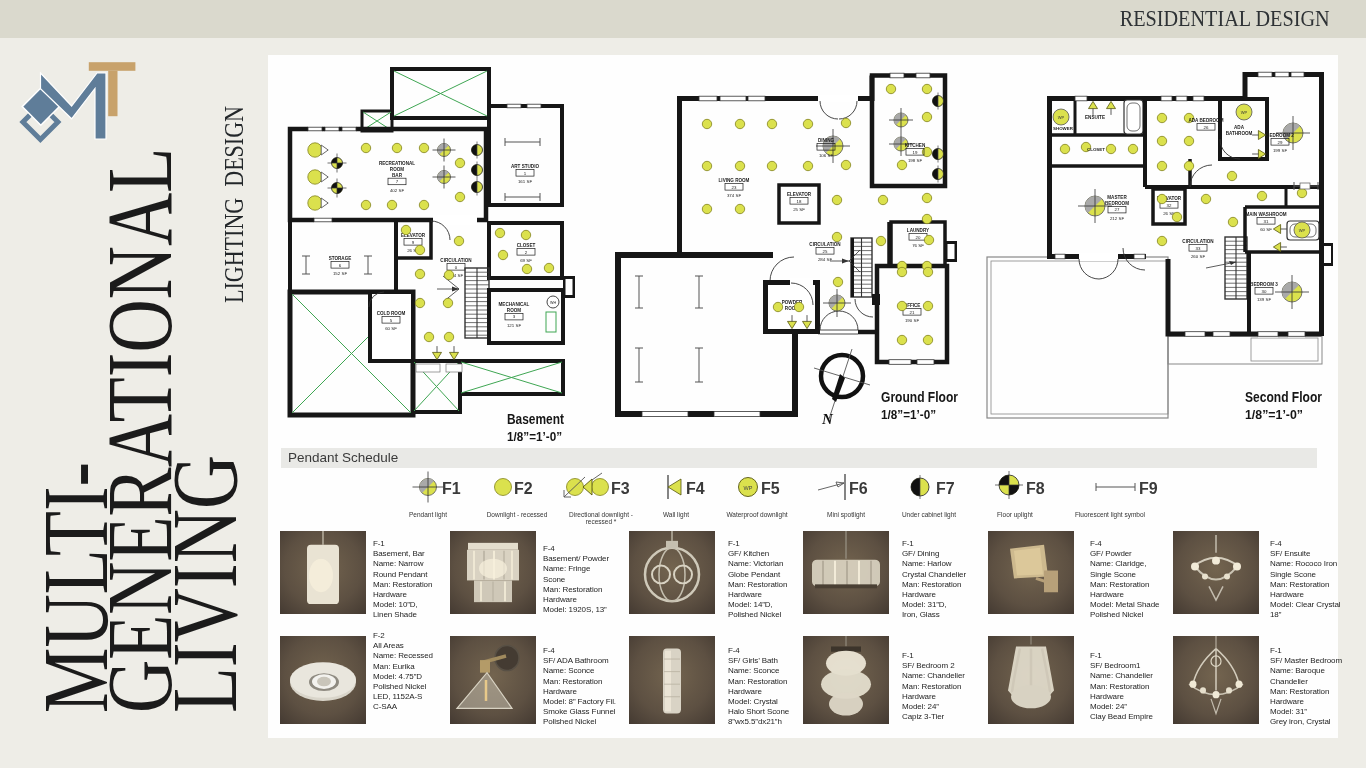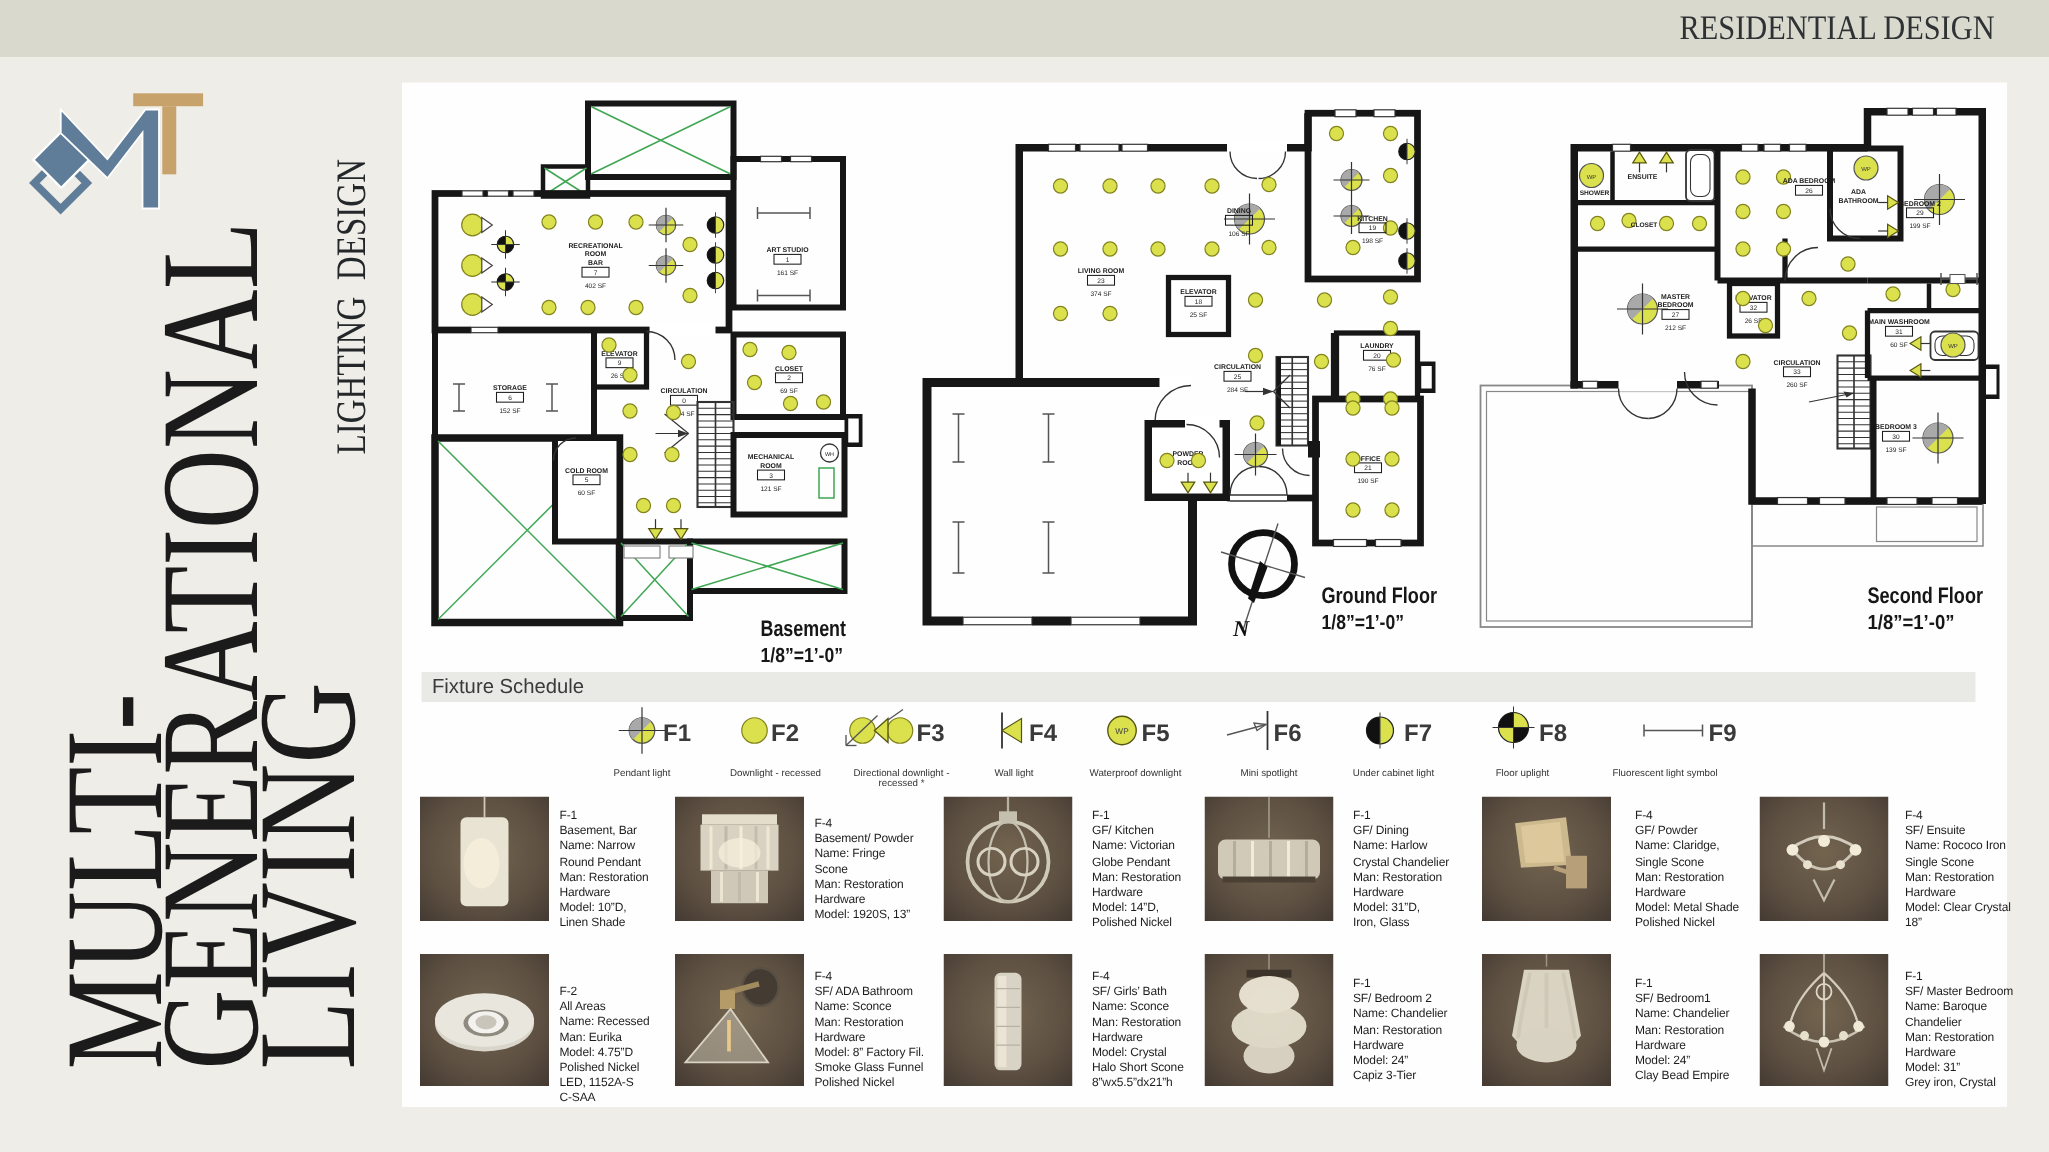--- a/index.html
+++ b/index.html
@@ -946,21 +946,21 @@
       <line x1="1096" y1="487" x2="1135" y2="487" stroke="#555" stroke-width="1"></line>
       <line x1="1096" y1="483" x2="1096" y2="491" stroke="#555" stroke-width="1"></line>
       <line x1="1135" y1="483" x2="1135" y2="491" stroke="#555" stroke-width="1"></line>
     </g>
 <text x="1139" y="494" class="fl">F9</text>
 
 <text x="1110" y="517" class="fc" text-anchor="middle">Fluorescent light symbol</text>
 </svg>
 
 <div class="fsbar">
-    <span>Fixture Schedule</span>
+    <span>Pendant Schedule</span>
   </div>
 
 <div class="ph" style="left:280px;top:531px;width:86px;height:83px">
     <svg width="86" height="83" viewBox="0 0 86 84" preserveAspectRatio="none">
       <defs>
         <radialGradient id="ga" cx="50%" cy="45%" r="75%">
           <stop offset="0%" stop-color="#73644f"></stop>
           <stop offset="60%" stop-color="#5d5042"></stop>
           <stop offset="100%" stop-color="#433931"></stop>
         </radialGradient>
@@ -1099,21 +1099,21 @@
       </defs>
       <rect width="86" height="84" fill="url(#gg)"></rect>
       <ellipse cx="43" cy="44" rx="33" ry="18" fill="#d9d5ca"></ellipse>
       <ellipse cx="43" cy="42" rx="33" ry="17" fill="#e9e6dd"></ellipse>
       <ellipse cx="44" cy="44" rx="15" ry="8.5" fill="#8e8a80"></ellipse>
       <ellipse cx="44" cy="43.5" rx="12" ry="7" fill="#f3f2ee"></ellipse>
       <ellipse cx="44" cy="43.5" rx="7" ry="4.5" fill="#c9c5ba"></ellipse>
     </svg>
   </div>
 
-<div class="ct" style="left:373px;top:656px">F-2<br>All Areas<br>Name: Recessed<br>Man: Eurika<br>Model: 4.75”D<br>Polished Nickel<br>LED, 1152A-S<br>C-SAA</div>
+<div class="ct" style="left:373px;top:631px">F-2<br>All Areas<br>Name: Recessed<br>Man: Eurika<br>Model: 4.75”D<br>Polished Nickel<br>LED, 1152A-S<br>C-SAA</div>
 
 <div class="ph" style="left:450px;top:636px;width:86px;height:88px">
     <svg width="86" height="88" viewBox="0 0 86 84" preserveAspectRatio="none">
       <defs>
         <radialGradient id="gh" cx="50%" cy="45%" r="75%">
           <stop offset="0%" stop-color="#73644f"></stop>
           <stop offset="60%" stop-color="#5d5042"></stop>
           <stop offset="100%" stop-color="#433931"></stop>
         </radialGradient>
       </defs>

